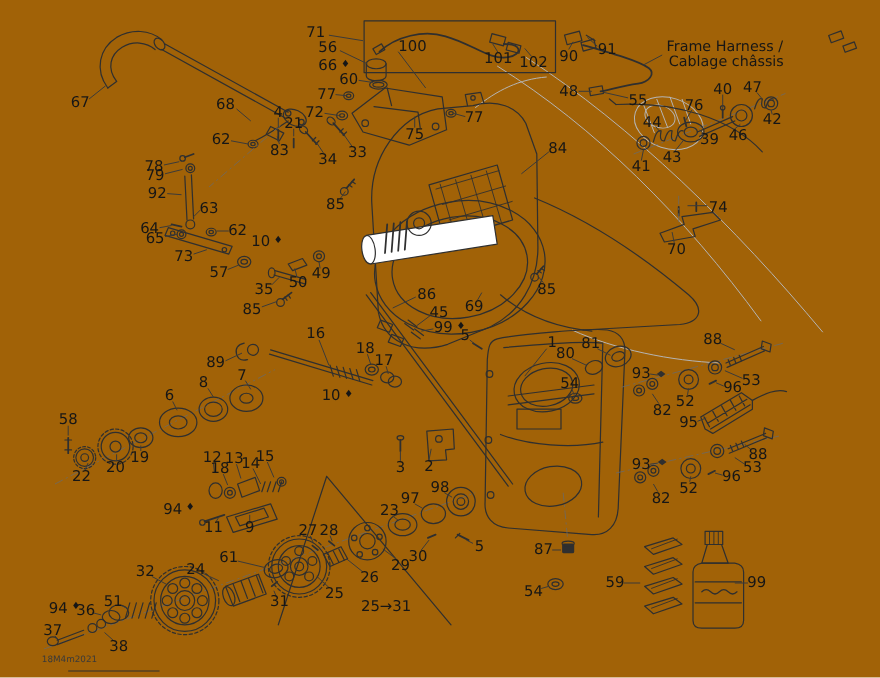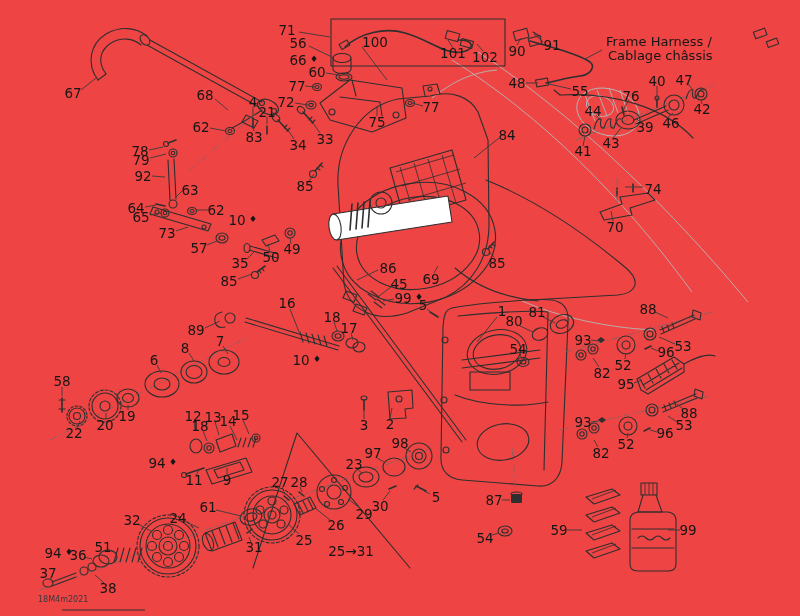--- a/index.html
+++ b/index.html
@@ -1,16 +1,16 @@
 <!DOCTYPE html>
 <html><head>
 <meta charset="utf-8">
 <style>
   html,body{margin:0;padding:0;background:#ffffff;}
-  .stage{position:relative;width:800px;height:616px;background:#ef4444;overflow:hidden;
+  .stage{position:relative;width:800px;height:616px;background:#a16207;overflow:hidden;
          font-family:"DejaVu Sans",sans-serif;}
   svg{position:absolute;left:0;top:0;}
   .ink{stroke:#2f2f2f;fill:none;stroke-width:1.1;stroke-linecap:round;stroke-linejoin:round;}
   .ink2{stroke:#2f2f2f;fill:none;stroke-width:1.6;stroke-linecap:round;}
   .fillink{fill:#2f2f2f;stroke:none;}
   .light{stroke:#b5b5b5;fill:none;stroke-width:0.9;}
   .white{fill:#ffffff;}
   .callout{font-family:"DejaVu Sans",sans-serif;font-size:13.5px;fill:#161616;
            text-anchor:middle;dominant-baseline:central;}
   .leader{stroke:#3a3a3a;stroke-width:0.9;fill:none;}

